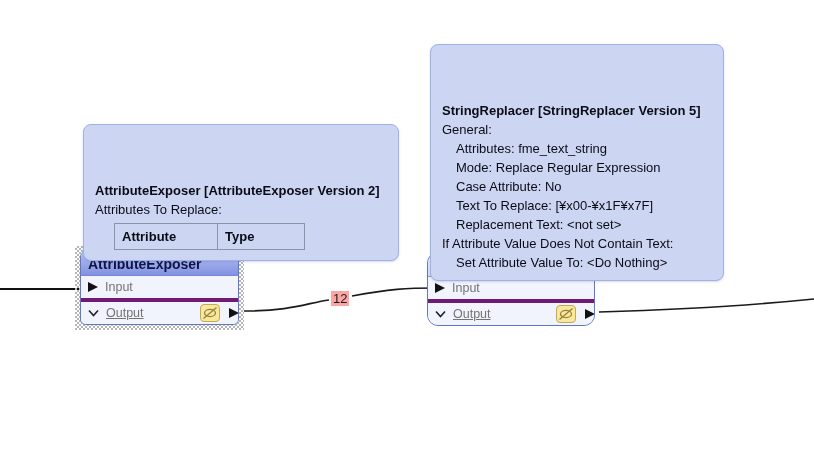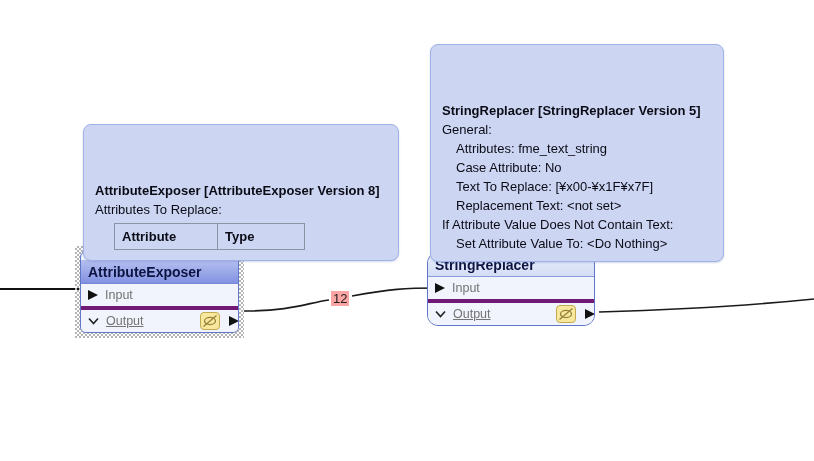--- a/index.html
+++ b/index.html
@@ -61,21 +61,20 @@
   .node.floating{position:absolute;}
   .node-header{
     height:23px;display:flex;align-items:center;padding:0 7px;
     font-size:14px;font-weight:bold;color:#0d1442;
     border-bottom:1px solid #8b9cdb;
     background:linear-gradient(#eaeffc,#d4ddf5);
   }
   .node.selected-node .node-header{
     background:linear-gradient(#b5c0f0,#8292e1);
     border-bottom:1px solid #7586d6;
-    margin-top:8px;
   }
   .port-row{
     height:22px;display:flex;align-items:center;gap:7px;
     padding:0 0 0 7px;font-size:12.5px;color:#737373;
     background:#f1f4fc;
   }
   .port-row.output-row{border-top:4px solid #701a75;text-decoration:underline;}
 
   .tri-right{
     width:0;height:0;border-top:5px solid transparent;border-bottom:5px solid transparent;
@@ -91,39 +90,40 @@
 <svg id="wires">
   <path d="M 0 289 L 90 289" stroke="#111111" stroke-width="2" fill="none"></path>
   <path d="M 244 311 C 292 311 307 303 329 300" stroke="#1a1a1a" stroke-width="1.7" fill="none"></path>
   <path d="M 352 296 C 390 289 405 288 438 288" stroke="#1a1a1a" stroke-width="1.7" fill="none"></path>
   <path d="M 599 312 C 700 309 775 303 814 299" stroke="#1a1a1a" stroke-width="1.7" fill="none"></path>
 </svg>
 
 <div class="conn-label" style="left:331px;top:291px;">12</div>
 
 <div class="annotation" style="left:83px;top:124px;width:292px;">
-  <div class="ann-title">AttributeExposer [AttributeExposer Version 8]</div>
+  <div class="ann-title">AttributeExposer [AttributeExposer Version 2]</div>
   <div class="ann-line">Attributes To Replace:</div>
   <table class="ann-table">
     <tbody>
         <tr>
       <th class="col-attr">Attribute</th>
       <th class="col-type">Type</th>
     </tr>
   </tbody>
     </table>
 </div>
 <svg class="ann-tail" style="left:175px;top:232px;" width="32" height="22">
   <polygon points="10,0 26,0 13,20" fill="#ccd6f3" stroke="#9fb1e6" stroke-width="1"></polygon>
 </svg>
 
 <div class="annotation" style="left:430px;top:44px;width:270px;">
   <div class="ann-title">StringReplacer [StringReplacer Version 5]</div>
   <div class="ann-line">General:</div>
   <div class="ann-line indent">Attributes: fme_text_string</div>
+  <div class="ann-line indent">Mode: Replace Regular Expression</div>
   <div class="ann-line indent">Case Attribute: No</div>
   <div class="ann-line indent">Text To Replace: [¥x00-¥x1F¥x7F]</div>
   <div class="ann-line indent">Replacement Text: &lt;not set&gt;</div>
   <div class="ann-line">If Attribute Value Does Not Contain Text:</div>
   <div class="ann-line indent">Set Attribute Value To: &lt;Do Nothing&gt;</div>
 </div>
 <svg class="ann-tail" style="left:508px;top:236px;" width="34" height="18">
   <polygon points="18,0 30,0 4,16" fill="#ccd6f3" stroke="#9fb1e6" stroke-width="1"></polygon>
 </svg>
 

